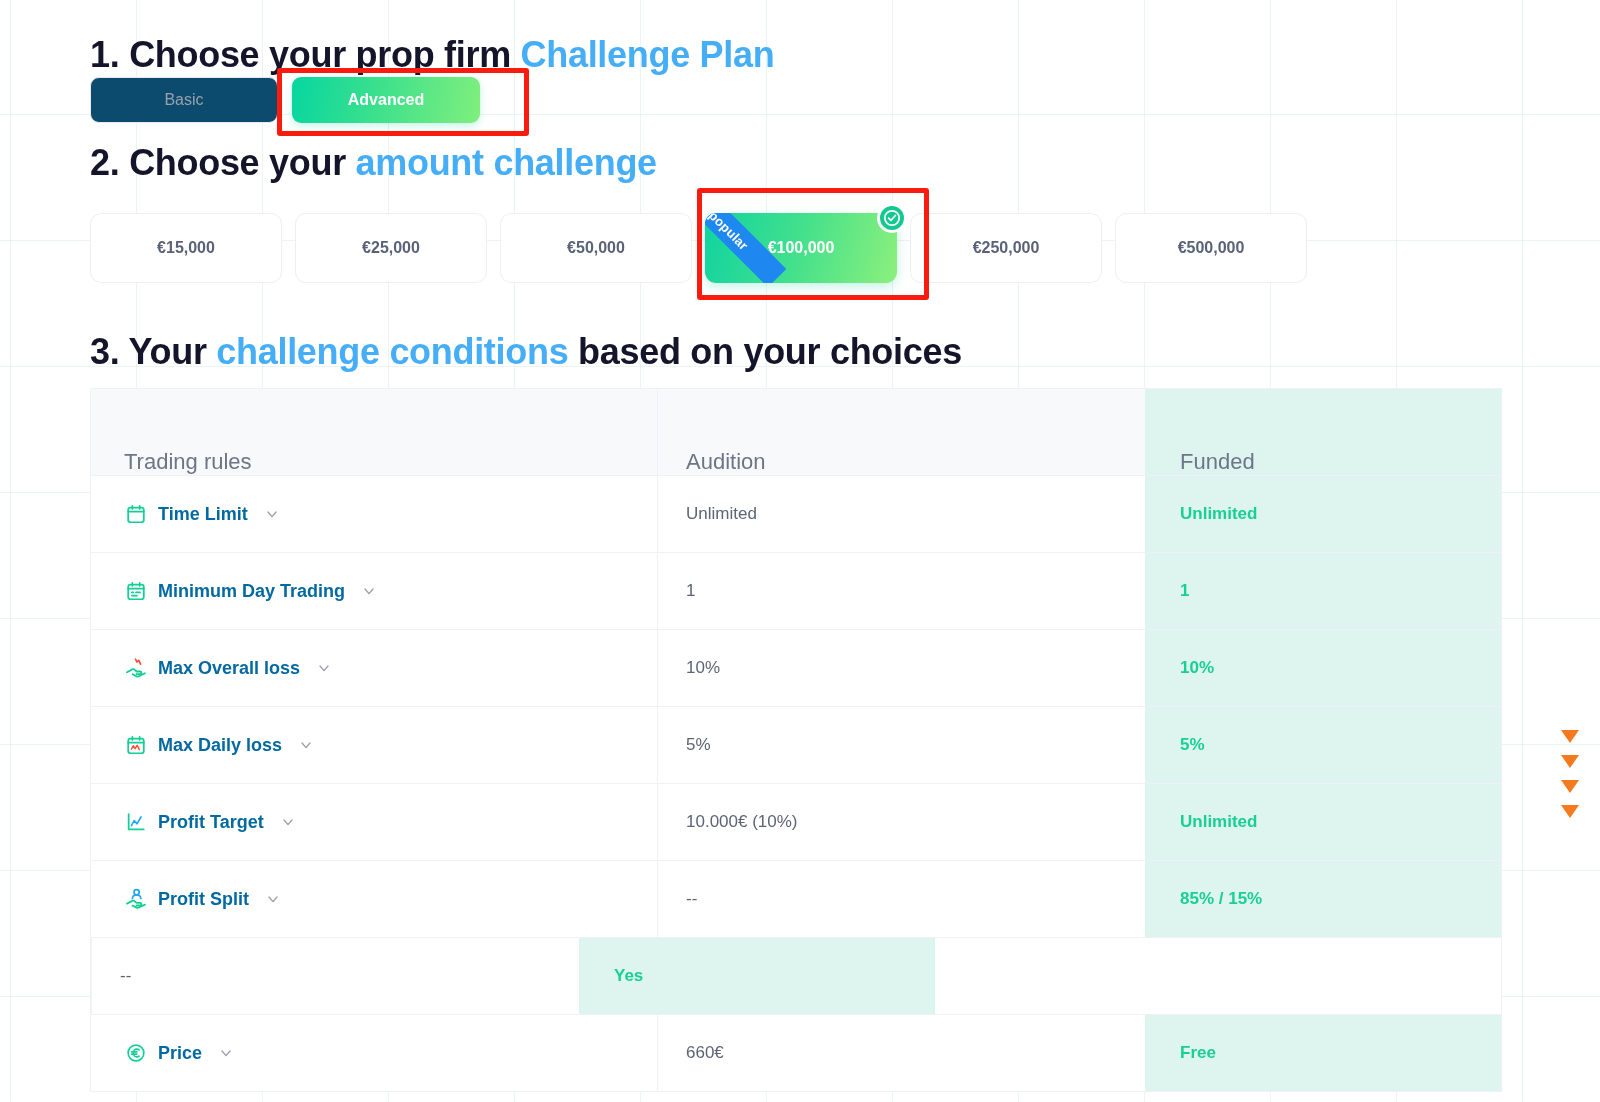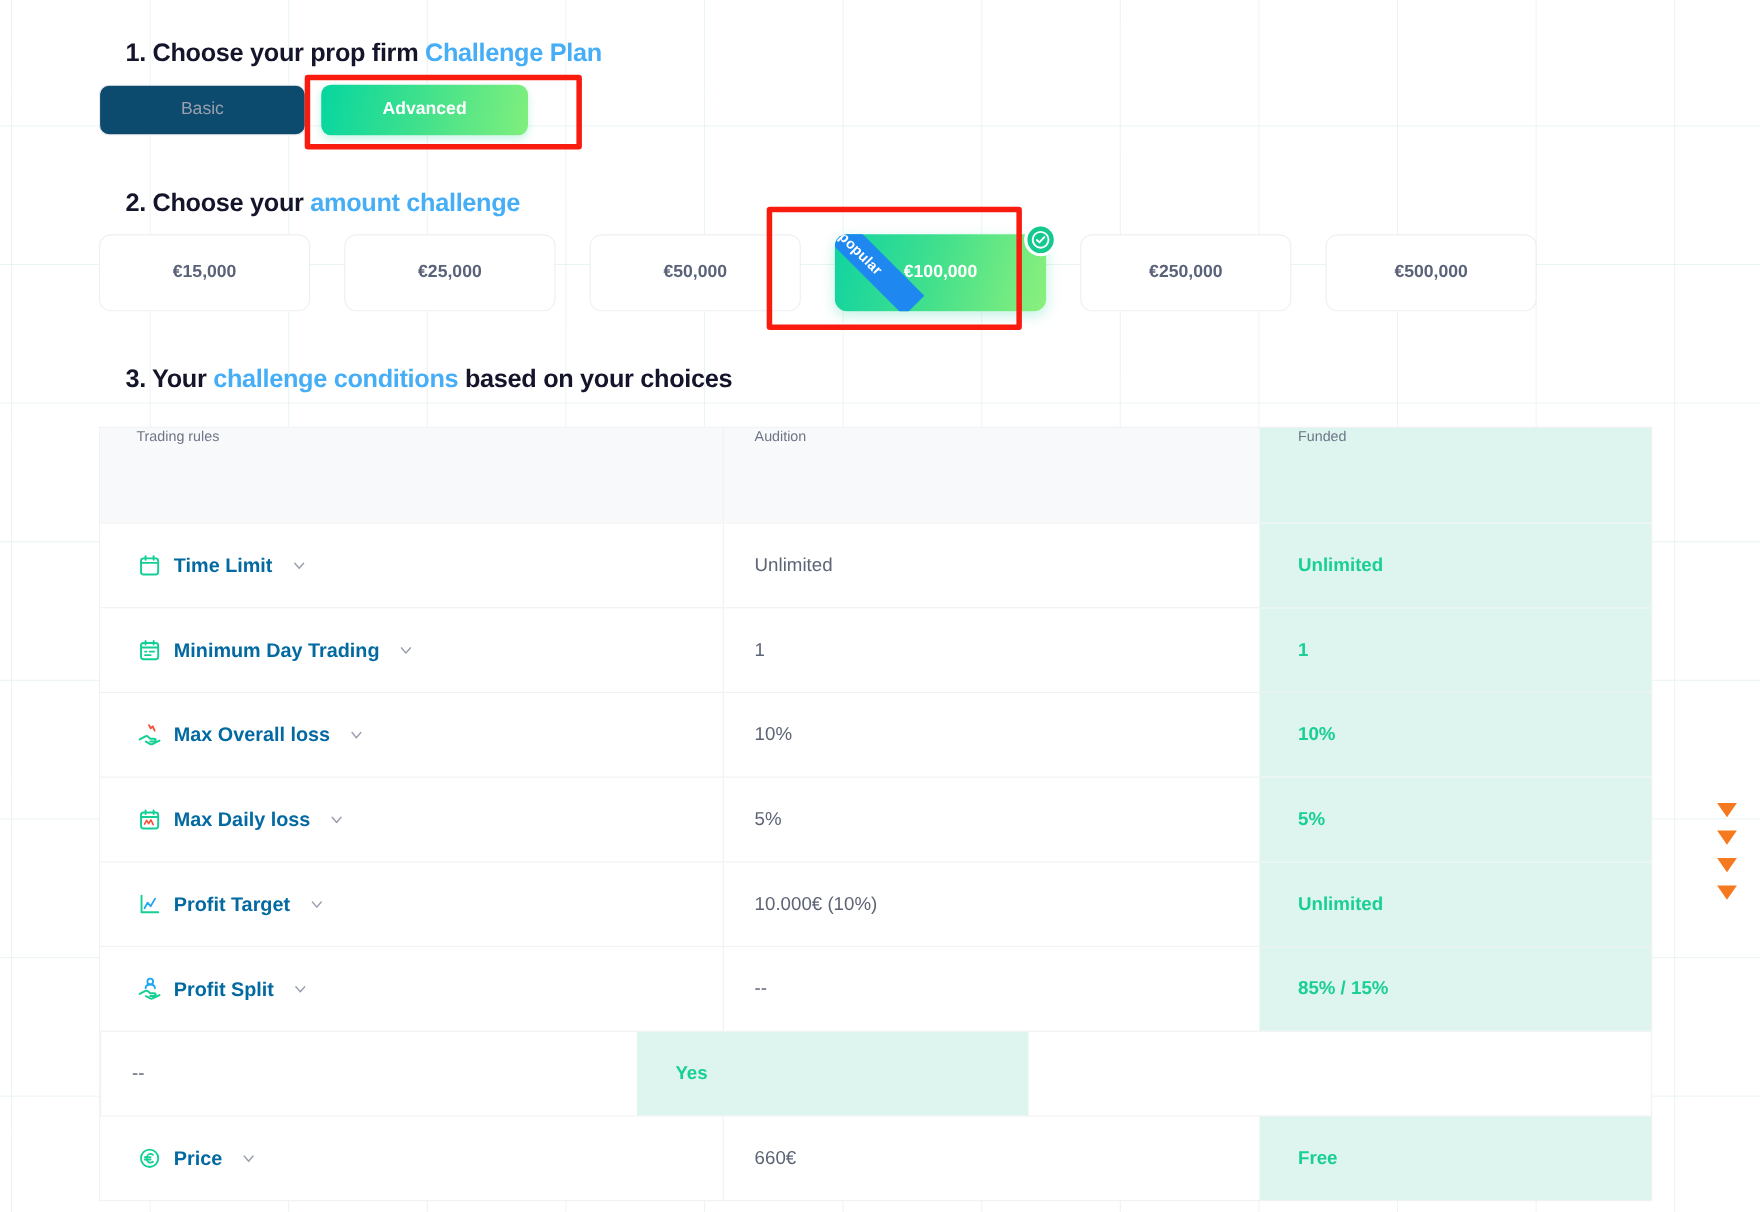--- a/index.html
+++ b/index.html
@@ -23,31 +23,30 @@
 
   .page {
     position: relative;
     width: 1600px;
     height: 1102px;
   }
 
   
   .section-title {
     position: absolute;
-    font-size: 23px;
+    font-size: 36px;
     font-weight: bold;
     color: #14142b;
     letter-spacing: -0.3px;
     white-space: nowrap;
-    margin-left: 24px;
   }
   .section-title .accent { color: #45aef7; }
 
   #title-1 { left: 90px; top: 34px; }
-  #title-2 { left: 90px; top: 171px; }
+  #title-2 { left: 90px; top: 142px; }
   #title-3 { left: 90px; top: 331px; }
 
   
   .plan-toggle {
     position: absolute;
     left: 90px;
     top: 77px;
     display: flex;
     align-items: center;
   }
@@ -85,21 +84,21 @@
   }
   #annot-advanced { left: 277px; top: 68px; width: 252px; height: 68px; }
   #annot-amount   { left: 697px; top: 188px; width: 232px; height: 112px; }
 
   
   .amounts {
     position: absolute;
     left: 90px;
     top: 213px;
     display: flex;
-    gap: 31px;
+    gap: 13px;
   }
   .amount-card {
     width: 192px;
     height: 70px;
     border-radius: 11px;
     background: #ffffff;
     border: 1px solid #edeff3;
     display: flex;
     align-items: center;
     justify-content: center;
@@ -174,22 +173,22 @@
   }
   .c1 { width: 566px; }
   .c2 { width: 488px; border-left: 1px solid #f0f1f4; }
   .c3 { width: 356px; background: #ddf5ee; }
 
   .thead .c1, .thead .c2 { background: #f8f9fa; }
   .thead .trow { border-bottom: 1px solid #f0f1f4; }
   .thead .cell {
     height: 86px;
     display: flex;
-    align-items: flex-start;
-    font-size: 13px;
+    align-items: flex-end;
+    font-size: 22px;
     color: #6e7588;
   }
   .thead .c1 .cell-inner { padding-left: 33px; }
   .thead .c2 .cell-inner { padding-left: 28px; }
   .thead .c3 .cell-inner { padding-left: 35px; }
 
   .cell {
     height: 76px;
     display: flex;
     align-items: center;

